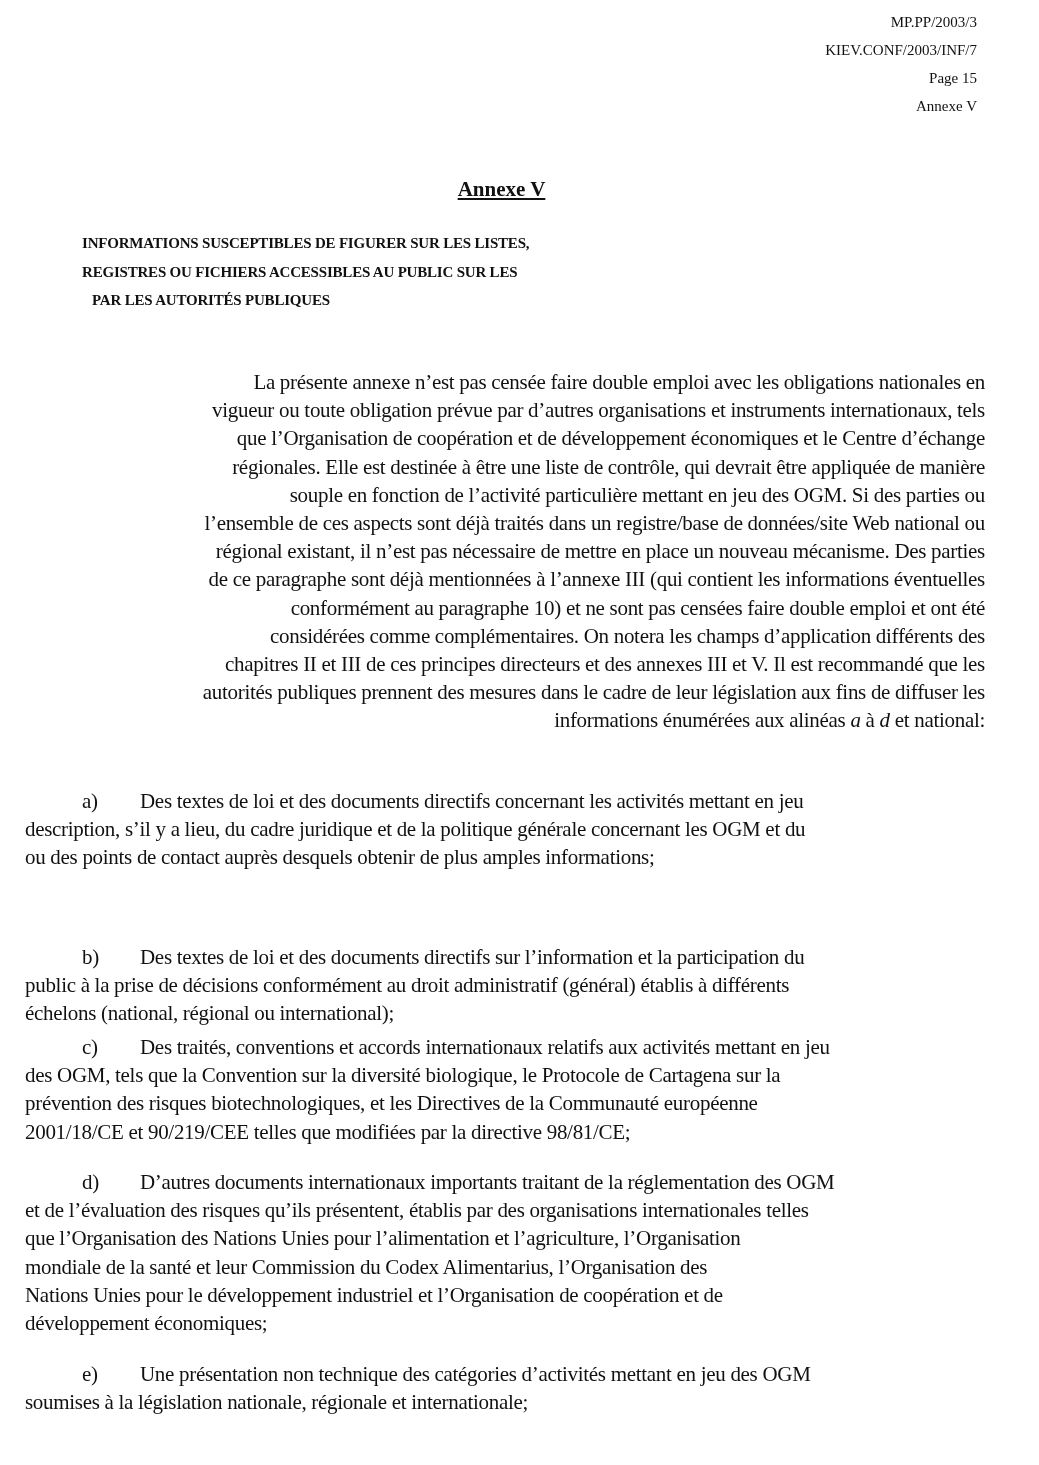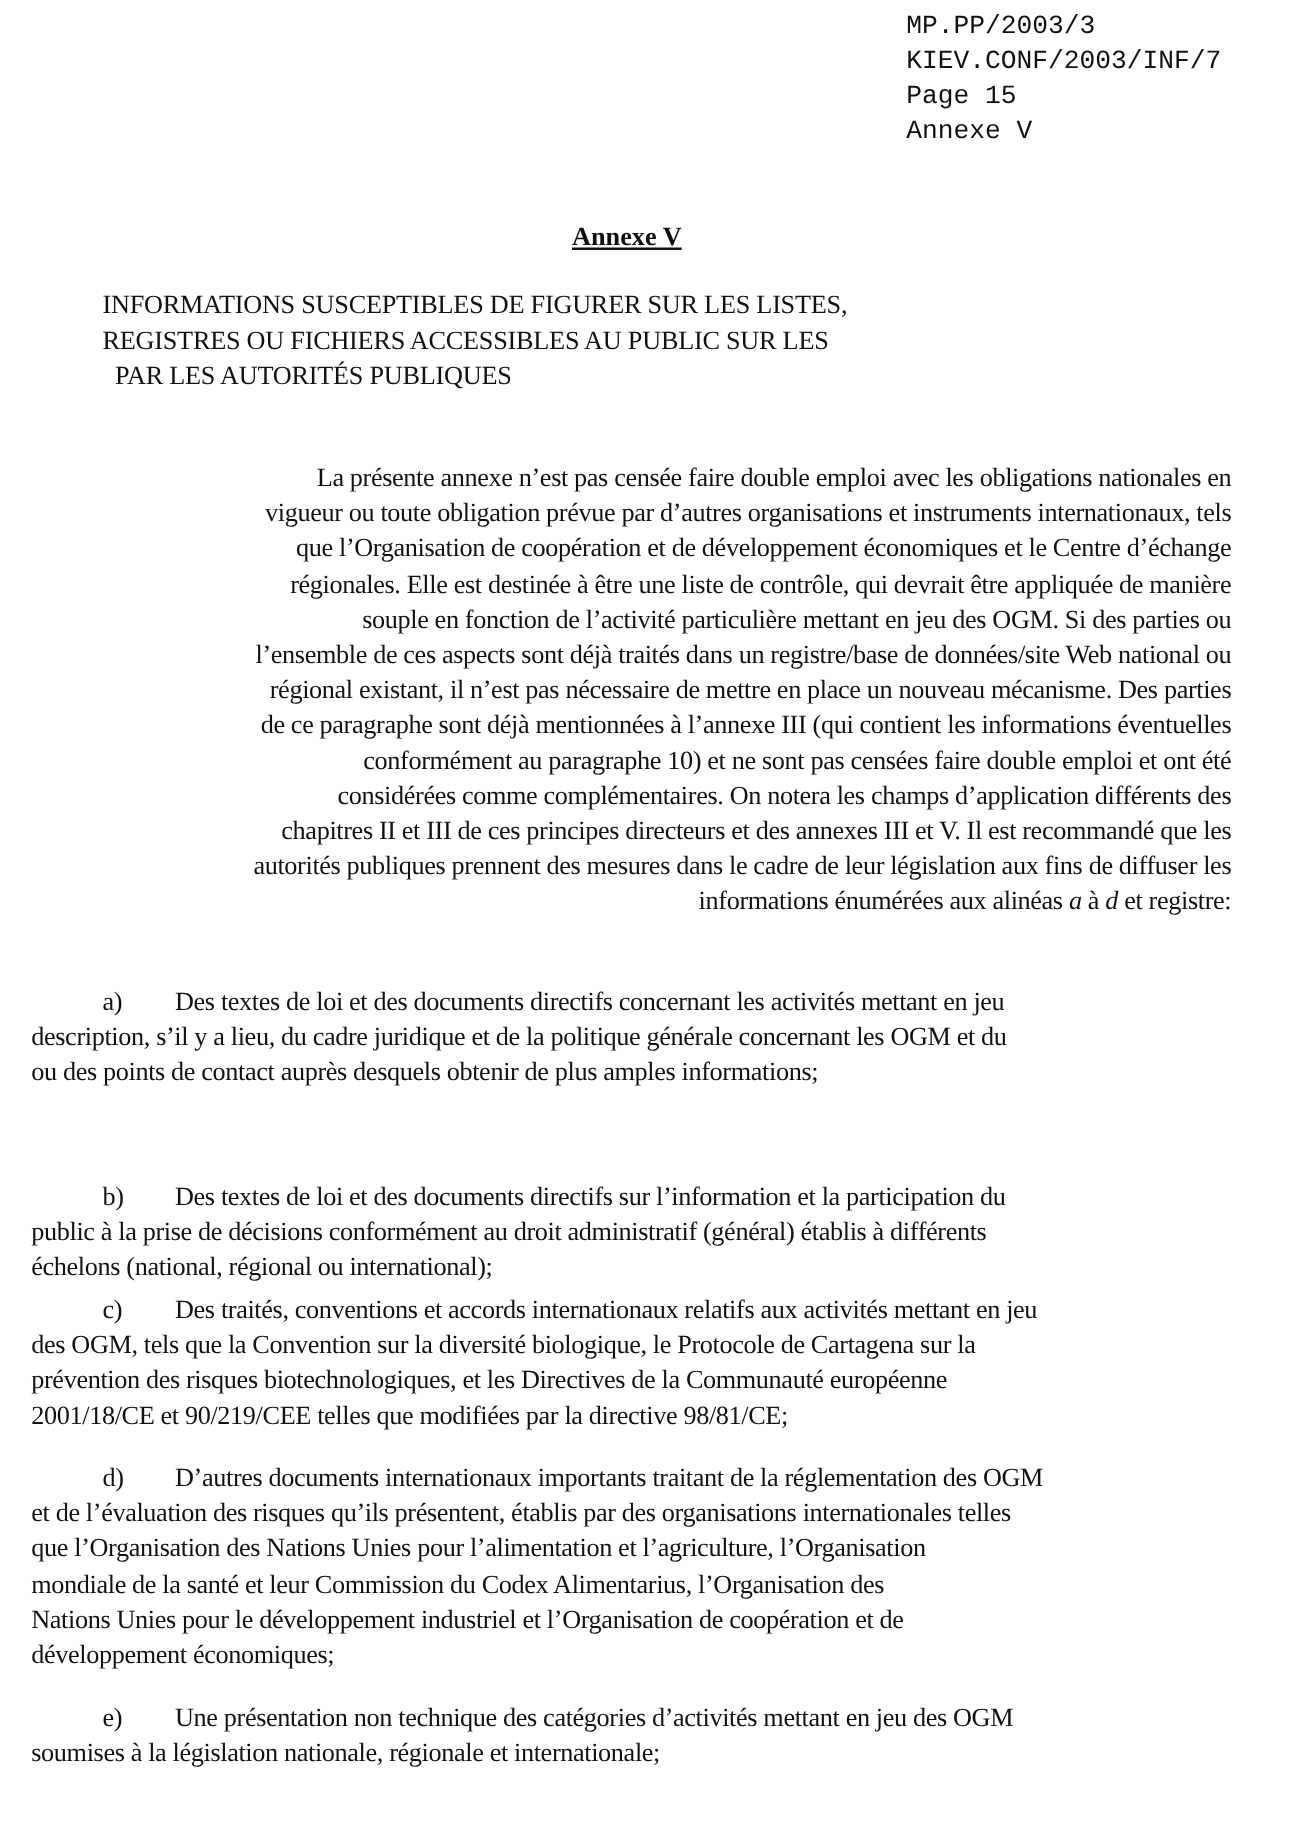--- a/index.html
+++ b/index.html
@@ -2,31 +2,31 @@
 <html><head>
   <meta charset="utf-8">
   <style>
     html, body { margin: 0; padding: 0; background: #ffffff; }
     body {
       width: 1039px; height: 1465px; position: relative; overflow: hidden;
       font-family: "Liberation Serif", "DejaVu Serif", serif;
       color: #111111;
     }
     .header {
-      position: absolute; right: 62px; top: 8px; text-align: left;
-      font-size: 21px; line-height: 28px; font-family: Liberation Mono, monospace;
+      position: absolute; right: 62px; top: 8px; text-align: right;
+      font-size: 15px; line-height: 28px;
     }
     .header div { white-space: nowrap; }
     .annex-title {
       position: absolute; left: 0; width: 1003px; top: 177px; text-align: center;
       font-weight: bold; font-size: 21px; text-decoration: underline;
     }
     .main-title {
       position: absolute; left: 82px; width: 820px; top: 229px;
-      font-weight: normal; font-size: 21px; line-height: 28.5px; letter-spacing: -0.2px;
+      font-weight: bold; font-size: 15px; line-height: 28.5px; letter-spacing: -0.2px;
     }
     .main-title div { white-space: nowrap; }
     .main-title .center { text-align: left; padding-left: 10px; }
     .body-text {
       position: absolute; left: 25px; width: 960px;
       font-size: 21px; line-height: 28.2px; letter-spacing: -0.3px;
     }
     .body-text .line { white-space: nowrap; }
     .indent { padding-left: 57px; }
     .item-label { display: inline-block; width: 58px; }
@@ -56,21 +56,21 @@
   <div class="line">que l’Organisation de coopération et de développement économiques et le Centre d’échange</div>
   <div class="line">régionales. Elle est destinée à être une liste de contrôle, qui devrait être appliquée de manière</div>
   <div class="line">souple en fonction de l’activité particulière mettant en jeu des OGM. Si des parties ou</div>
   <div class="line">l’ensemble de ces aspects sont déjà traités dans un registre/base de données/site Web national ou</div>
   <div class="line">régional existant, il n’est pas nécessaire de mettre en place un nouveau mécanisme. Des parties</div>
   <div class="line">de ce paragraphe sont déjà mentionnées à l’annexe III (qui contient les informations éventuelles</div>
   <div class="line">conformément au paragraphe 10) et ne sont pas censées faire double emploi et ont été</div>
   <div class="line">considérées comme complémentaires. On notera les champs d’application différents des</div>
   <div class="line">chapitres II et III de ces principes directeurs et des annexes III et V. Il est recommandé que les</div>
   <div class="line">autorités publiques prennent des mesures dans le cadre de leur législation aux fins de diffuser les</div>
-  <div class="line"><span>informations énumérées aux alinéas </span><span class="it">a</span><span> à </span><span class="it">d</span><span> et registre:</span></div>
+  <div class="line"><span>informations énumérées aux alinéas </span><span class="it">a</span><span> à </span><span class="it">d</span><span> et national:</span></div>
 </div>
 
 <div class="body-text" style="top:787px;">
   <div class="line indent"><span class="item-label">a)</span><span>Des textes de loi et des documents directifs concernant les activités mettant en jeu</span></div>
   <div class="line">description, s’il y a lieu, du cadre juridique et de la politique générale concernant les OGM et du</div>
   <div class="line">ou des points de contact auprès desquels obtenir de plus amples informations;</div>
 </div>
 
 <div class="body-text" style="top:943px;">
   <div class="line indent"><span class="item-label">b)</span><span>Des textes de loi et des documents directifs sur l’information et la participation du</span></div>

